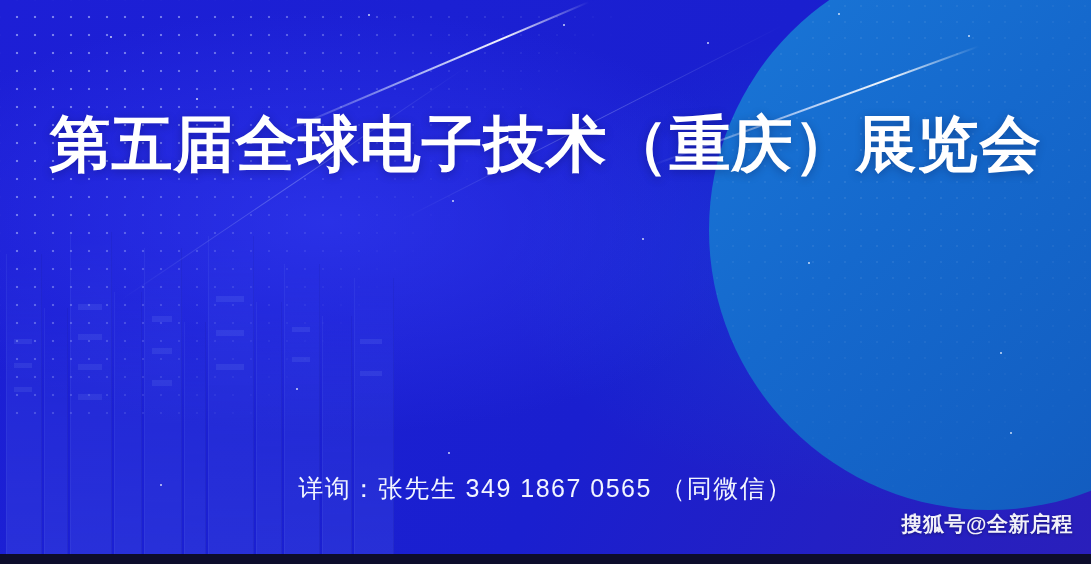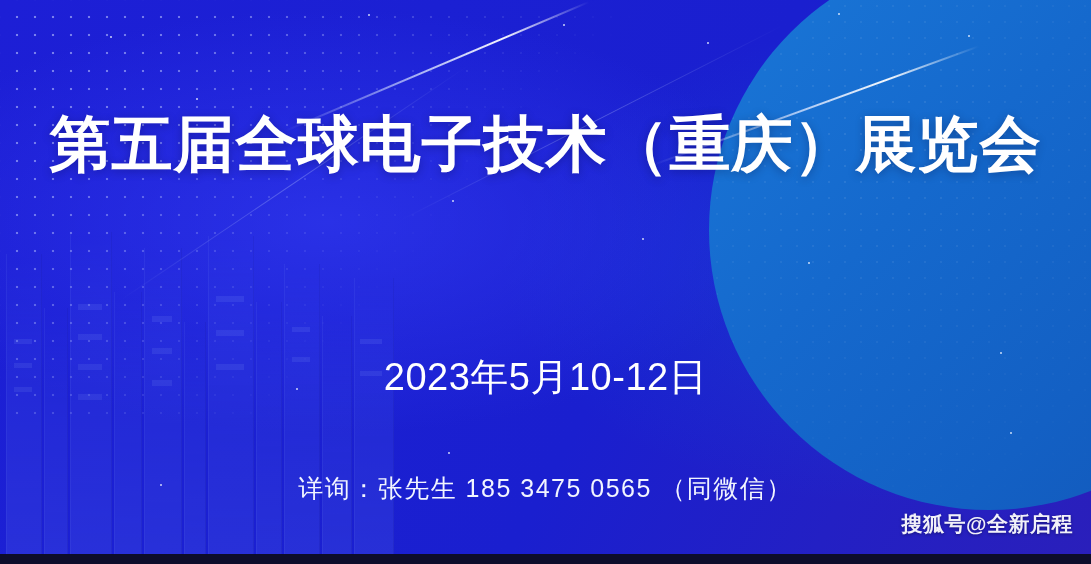--- a/index.html
+++ b/index.html
@@ -253,21 +253,20 @@
   <div class="speck" style="left:448px; top:452px;"></div>
   <div class="speck" style="left:160px; top:484px;"></div>
   <div class="speck" style="left:1010px;top:432px;"></div>
 
   <div class="content">
 
     <div class="title-main">第五届全球电子技术（重庆）展览会</div>
 
 
     <div class="info-row">
-      <span>2023年5月10-12日</span>
     </div>
 
-    <div class="contact-line">详询：张先生  185  3475  0565  （同微信）</div>
+    <div class="contact-line">详询：张先生  349  1867  0565  （同微信）</div>
 
     <div class="watermark">搜狐号@全新启程</div>
 
   </div>
 </div>
 
 </body></html>

